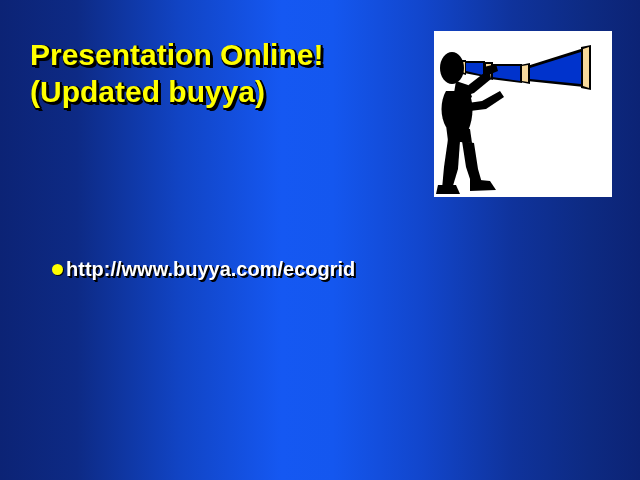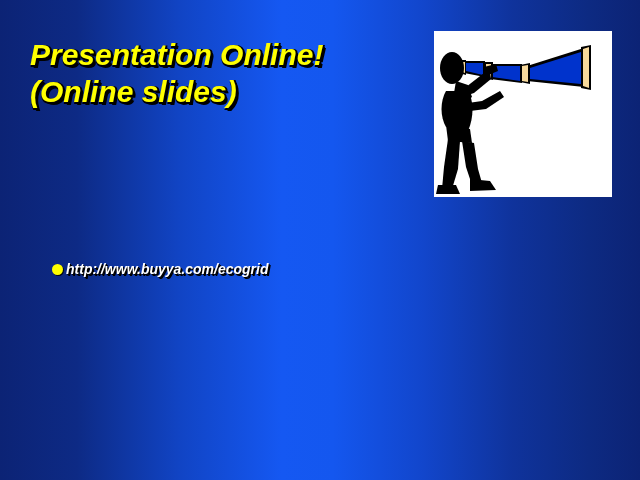--- a/index.html
+++ b/index.html
@@ -19,21 +19,20 @@
       #0c2375 0%,
       #0d2a85 12%,
       #1144c4 28%,
       #1558f2 44%,
       #1457ef 52%,
       #1246cc 66%,
       #0f339c 80%,
       #0d2a82 92%,
       #0c2375 100%
     );
-    font-style: italic;
   }
 
   
   #title-block {
     position: absolute;
     left: 30px;
     top: 36px;
     width: 390px;
   }
 
@@ -71,21 +70,21 @@
     height: 11px;
     border-radius: 50%;
     background: #ffff00;
     flex: 0 0 auto;
     margin-right: 3px;
     box-shadow: 1px 1px 0 rgba(0,0,0,0.85);
   }
 
   .bullet-text {
     color: #ffffff;
-    font-size: 14px;
+    font-size: 20px;
     font-weight: bold;
     line-height: 22px;
     white-space: nowrap;
     text-shadow:
        2px 2px 0 #000000,
        1px 1px 0 #000000;
   }
 
   
   #clipart-panel {
@@ -103,21 +102,21 @@
     height: 166px;
   }
 </style>
 </head>
 <body>
 
 <div id="slide">
 
   <div id="title-block">
     <span class="title-line">Presentation Online!</span>
-    <span class="title-line">(Online slides)</span>
+    <span class="title-line">(Updated buyya)</span>
   </div>
 
   <div id="bullet-list">
 
     <div class="bullet-row">
       <span class="bullet-marker"></span>
       <span class="bullet-text">http://www.buyya.com/ecogrid</span>
     </div>
 
 

